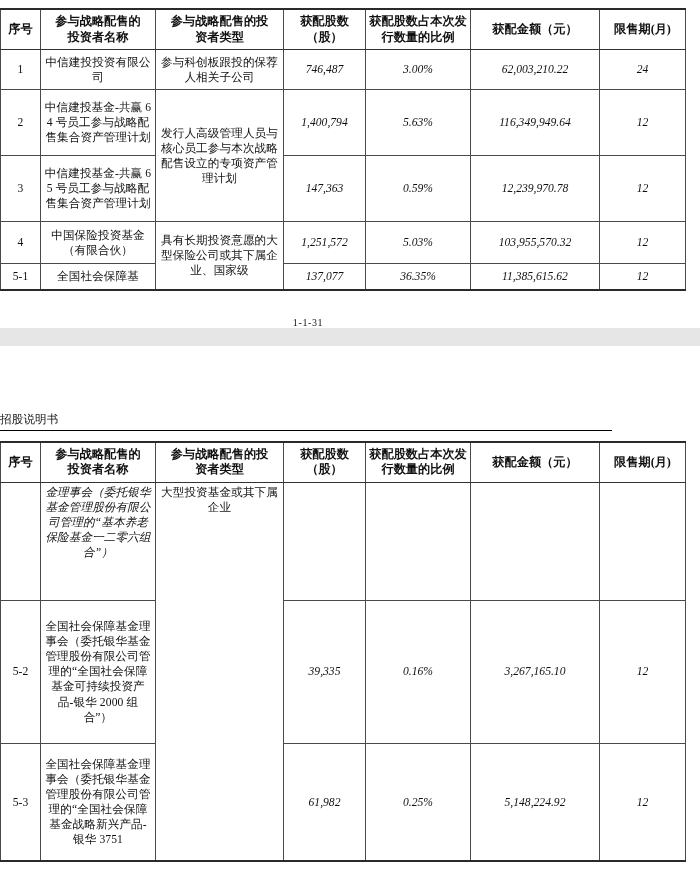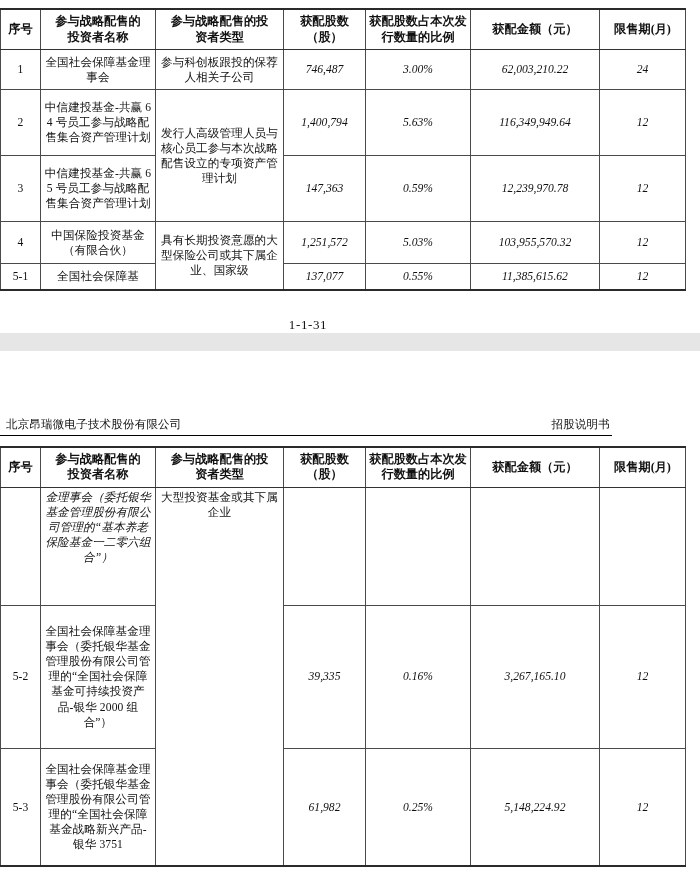--- a/index.html
+++ b/index.html
@@ -40,21 +40,21 @@
     align-items: flex-end;
     font-size: 11.5px;
     letter-spacing: 0.2px;
   }
   .doc-header .h-left { padding-left: 6px; }
   .doc-header .h-right { padding-right: 2px; }
 
   
   .doc-footer {
     text-align: center;
-    font-size: 13px;
+    font-size: 10px;
     letter-spacing: 0.6px;
     margin-left: 28px;
   }
 
   
   table.alloc {
     border-collapse: collapse;
     table-layout: fixed;
     width: 685px;
     margin: 0 auto;
@@ -134,21 +134,21 @@
             <div>行数量的比例</div>
           </th>
           <th>获配金额（元）</th>
           <th>限售期(月)</th>
         </tr>
       </thead>
       <tbody>
 
         <tr style="height:40px;">
           <td>1</td>
-          <td class="name-cell">全国社会保障基金理事会</td>
+          <td class="name-cell">中信建投投资有限公司</td>
           <td class="type-cell">参与科创板跟投的保荐人相关子公司</td>
           <td class="num-cell">746,487</td>
           <td class="num-cell">3.00%</td>
           <td class="num-cell">62,003,210.22</td>
           <td class="num-cell">24</td>
         </tr>
 
         <tr style="height:66px;">
           <td>2</td>
           <td class="name-cell">中信建投基金-共赢 64 号员工参与战略配售集合资产管理计划</td>
@@ -175,42 +175,41 @@
           <td class="num-cell">1,251,572</td>
           <td class="num-cell">5.03%</td>
           <td class="num-cell">103,955,570.32</td>
           <td class="num-cell">12</td>
         </tr>
 
         <tr style="height:26px;">
           <td>5-1</td>
           <td class="name-cell">全国社会保障基</td>
           <td class="num-cell">137,077</td>
-          <td class="num-cell">0.55%</td>
+          <td class="num-cell">36.35%</td>
           <td class="num-cell">11,385,615.62</td>
           <td class="num-cell">12</td>
         </tr>
 
       </tbody>
     </table>
   </div>
 
   <div class="footer-wrap">
     <div class="doc-footer">1-1-31</div>
   </div>
 
 </div>
 
 <div class="page-gap"></div>
 
 <div class="page">
 
   <div class="header-wrap">
     <div class="doc-header">
-      <span class="h-left">北京昂瑞微电子技术股份有限公司</span>
       <span class="h-right">招股说明书</span>
     </div>
   </div>
 
   <div class="t2-wrap">
     <table class="alloc">
       <colgroup>
         <col class="c-idx">
           <col class="c-name">
           <col class="c-type">

